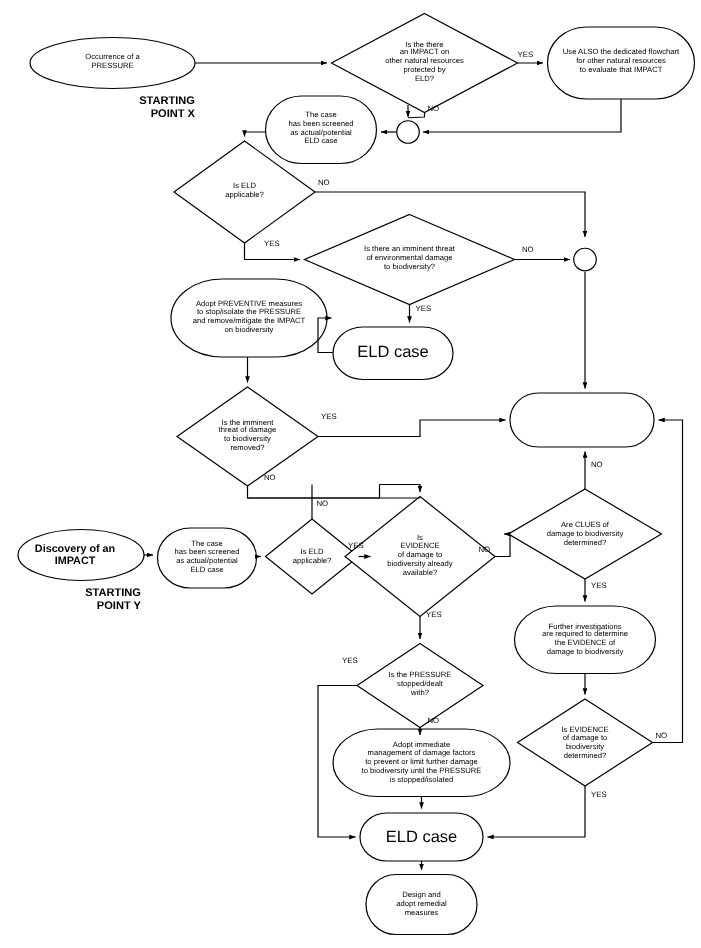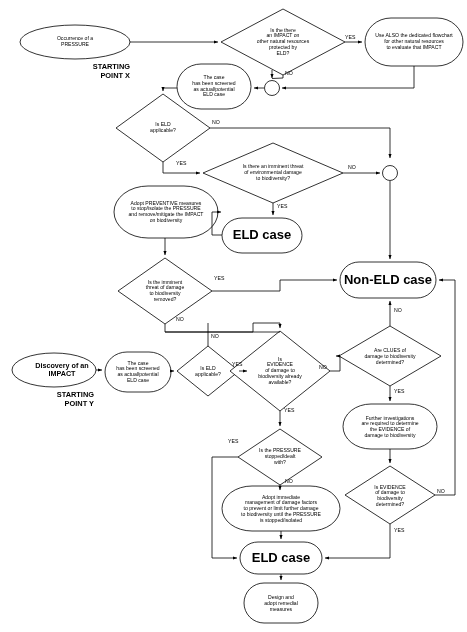--- a/index.html
+++ b/index.html
@@ -6,21 +6,21 @@
   body{font-family:"Liberation Sans", sans-serif;}
   #chart-root{position:relative;width:467px;height:632px;background:#ffffff;overflow:hidden;}
   #flow-svg{position:absolute;left:0;top:0;width:467px;height:632px;}
   .node-label{
     position:absolute;display:flex;align-items:center;justify-content:center;
     text-align:center;color:#000;pointer-events:none;line-height:1.12;
     white-space:pre-line;
   }
   .t-small{font-size:5.1px;}
   .t-dec{font-size:5.1px;}
-  .t-bold{font-size:13px;font-weight:bold;}
+  .t-bold{font-size:11px;font-weight:normal;}
   .t-start{font-size:7.2px;font-weight:bold;}
   .t-caption{position:absolute;font-size:7.4px;font-weight:bold;text-align:right;color:#000;white-space:pre-line;line-height:1.25;}
   .edge-label{position:absolute;font-size:5.2px;color:#000;}
 </style>
 </head>
 <body>
 
 <div id="chart-root">
 
   <svg id="flow-svg" viewBox="0 0 467 632">
@@ -174,27 +174,26 @@
   <div class="node-label t-small" style="left:114px;top:195px;width:104px;height:34px;">Adopt PREVENTIVE measures
 to stop/isolate the PRESSURE
 and remove/mitigate the IMPACT
 on biodiversity</div>
 
   <div class="node-label t-dec" style="left:131px;top:274px;width:68px;height:34px;">Is the imminent
 threat of damage
 to biodiversity
 removed?</div>
 
-  <div class="node-label t-bold" style="left:340px;top:271px;width:96px;height:18px;">Non-ELD case</div>
 
   <div class="node-label t-dec" style="left:344px;top:345px;width:92px;height:24px;">Are CLUES of
 damage to biodiversity
 determined?</div>
 
-  <div class="node-label t-start" style="left:22px;top:358px;width:80px;height:24px;text-align:center;">Discovery of an
+  <div class="node-label t-start" style="left:10px;top:358px;width:80px;height:24px;text-align:center;">Discovery of an
 IMPACT</div>
   <div class="t-caption" style="left:14px;top:390px;width:80px;">STARTING
 POINT Y</div>
 
   <div class="node-label t-small" style="left:106px;top:358px;width:64px;height:28px;">The case
 has been screened
 as actual/potential
 ELD case</div>
 
   <div class="node-label t-dec" style="left:184px;top:363px;width:48px;height:17px;">Is ELD

